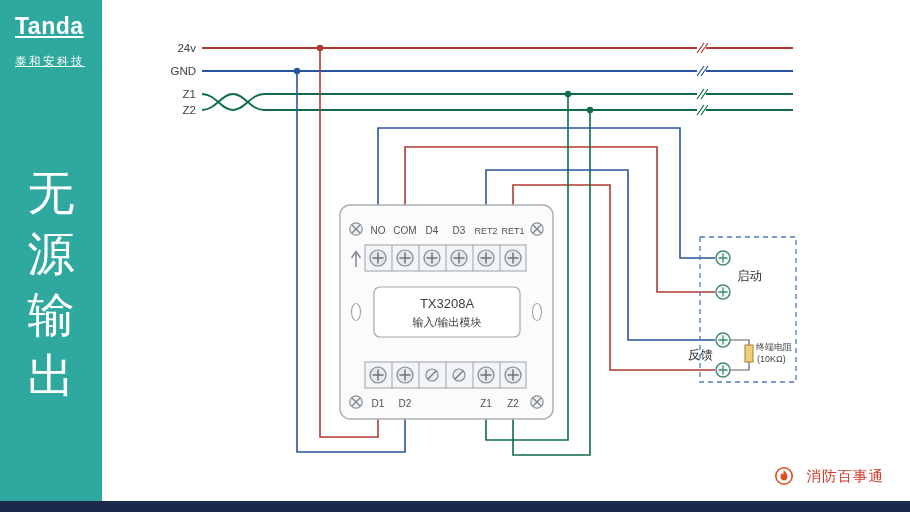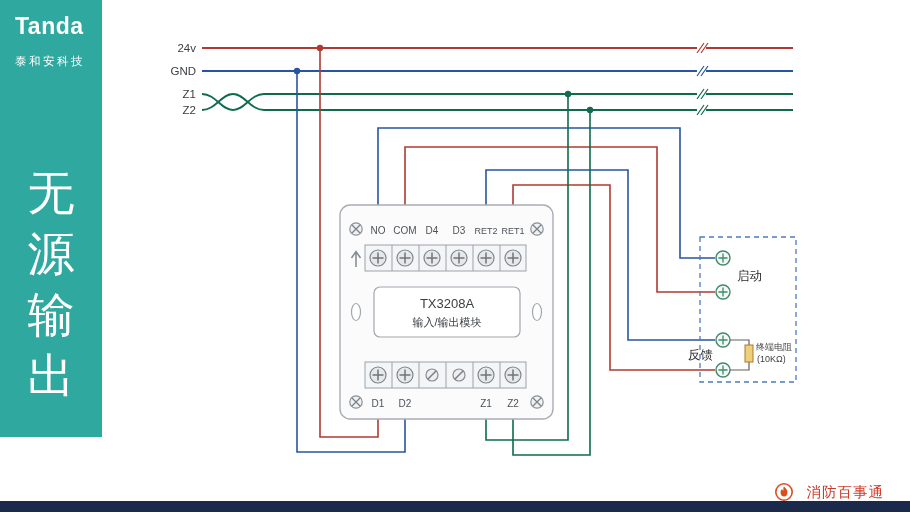--- a/index.html
+++ b/index.html
@@ -6,39 +6,39 @@
   body {
     width:910px; height:512px; position:relative; overflow:hidden;
     background:#ffffff; font-family:"Liberation Sans", sans-serif;
   }
   .stage { position:absolute; inset:0; }
 
   svg.diagram { position:absolute; left:0; top:0; }
   svg text { font-family:"Liberation Sans", sans-serif; }
 
   .sidebar {
-    position:absolute; left:0; top:0; width:102px; height:437px;
-    background:#2FA9A0; color:#fff; z-index:5;
+    position:absolute; left:0; top:0; width:102px; height:501px;
+    background:#2FA9A0; color:#fff; z-index:5;text-decoration:underline;
   }
   .sidebar-head { padding:13px 0 0 15px; }
   .brand { font-size:23px; font-weight:bold; letter-spacing:.5px; line-height:26px; }
   .brand-sub { font-size:11.5px; letter-spacing:2.5px; margin-top:15px; }
   .vtitle { position:absolute; top:162px; left:0; right:0; text-align:center; }
   .vtitle span {
     display:block; font-size:47px; line-height:61px; color:#fff;
     font-family:"DejaVu Serif", serif;
   }
 
   .bottom-bar {
     position:absolute; left:0; bottom:0; width:100%; height:11px;
     background:#1B2A4B; z-index:6;
   }
 
   .footer-logo {
-    position:absolute; right:26px; bottom:10px; z-index:4;
+    position:absolute; right:26px; bottom:26px; z-index:4;
     display:flex; align-items:center; gap:13px;
     color:#CE3A28; font-size:14.5px; letter-spacing:1px;
   }
 </style>
 </head>
 <body>
 
 <div class="stage">
 
   <svg class="diagram" width="910" height="512" viewBox="0 0 910 512">

